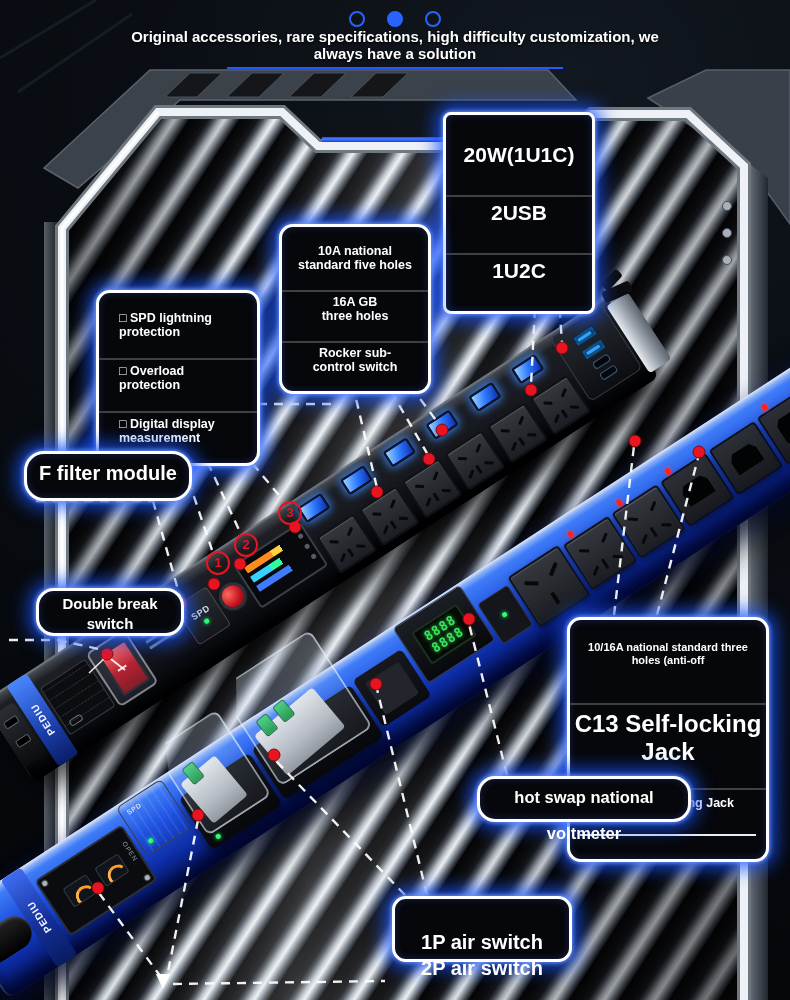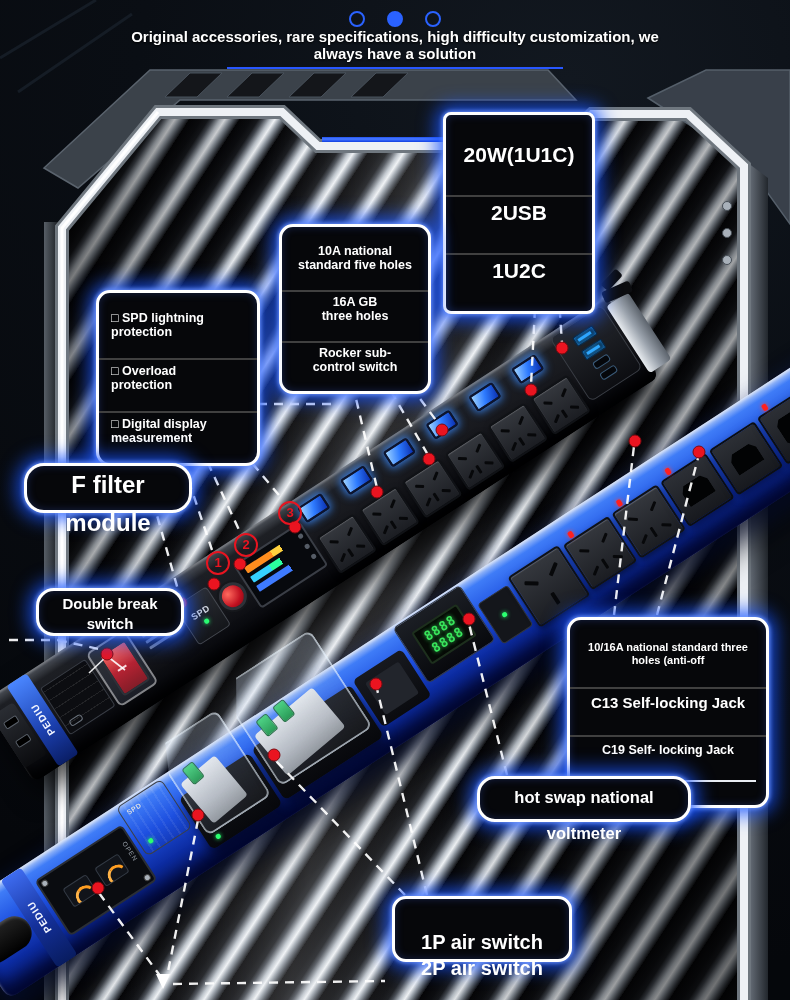--- a/index.html
+++ b/index.html
@@ -25,26 +25,26 @@
   
   .callout{position:absolute;z-index:40;background:#06070a;border:3px solid #fff;border-radius:16px;color:#fff;
     font-weight:bold;text-align:center;white-space:pre-line;
     box-shadow:0 0 4px 1px rgba(110,150,255,.95),0 0 18px 7px rgba(25,85,255,.8),inset 0 0 8px rgba(70,110,255,.25);}
   .callout .row{padding:3px 8px;line-height:1.15;}
   .callout .row + .row{border-top:2px solid #404040;}
   .box-usb{left:443px;top:112px;width:146px;border-radius:8px;font-size:21px;}
   .box-usb .row{padding:4px 6px;}
   .box-outlets{left:279px;top:224px;width:146px;font-size:12.5px;border-radius:14px;}
   .box-protection{left:96px;top:290px;width:158px;font-size:12.5px;text-align:left;border-radius:14px;}
-  .box-protection .row{padding:4px 6px 4px 12px;}
-  .box-filter{left:24px;top:463px;width:162px;height:44px;font-size:24px;line-height:38px;border-radius:20px;}
+  .box-protection .row{padding:4px 6px 4px 20px;}
+  .box-filter{left:24px;top:451px;width:162px;height:44px;font-size:20px;line-height:38px;border-radius:20px;}
   .box-double{left:8px;top:588px;width:148px;height:48px;font-size:15px;line-height:1.3;border-radius:18px;padding-top:3px;box-sizing:border-box;margin-left:28px;}
   .box-jacks{left:567px;top:617px;width:196px;border-radius:14px;}
   .box-jacks .r1{font-size:11px;}
-  .box-jacks .r2{font-size:15px;padding:5px 4px;}
+  .box-jacks .r2{font-size:24px;padding:5px 4px;margin-top:16px;}
   .box-jacks .r3{font-size:12.5px;padding:6px 4px 3px;}
   .bottom-rule{height:2px;background:#e9edf3;margin:2px 10px 5px;}
   .box-hotswap{left:477px;top:776px;width:208px;height:40px;font-size:16.5px;line-height:36px;border-radius:18px;}
   .box-air{left:392px;top:896px;width:180px;height:66px;font-size:20px;line-height:1.3;border-radius:14px;padding-top:4px;box-sizing:border-box;}
   
   .num-marker{position:absolute;z-index:35;width:20px;height:20px;border:2px solid #e81420;border-radius:50%;
     color:#e81420;font-size:13px;font-weight:bold;text-align:center;line-height:20px;background:rgba(10,10,12,.1);}
   
   .pdu{position:absolute;transform-origin:0 0;display:flex;align-items:center;}
   .pdu-black{left:-18px;top:702px;width:745px;height:96px;transform:rotate(-33deg);z-index:21;gap:3px;border-radius:8px;

